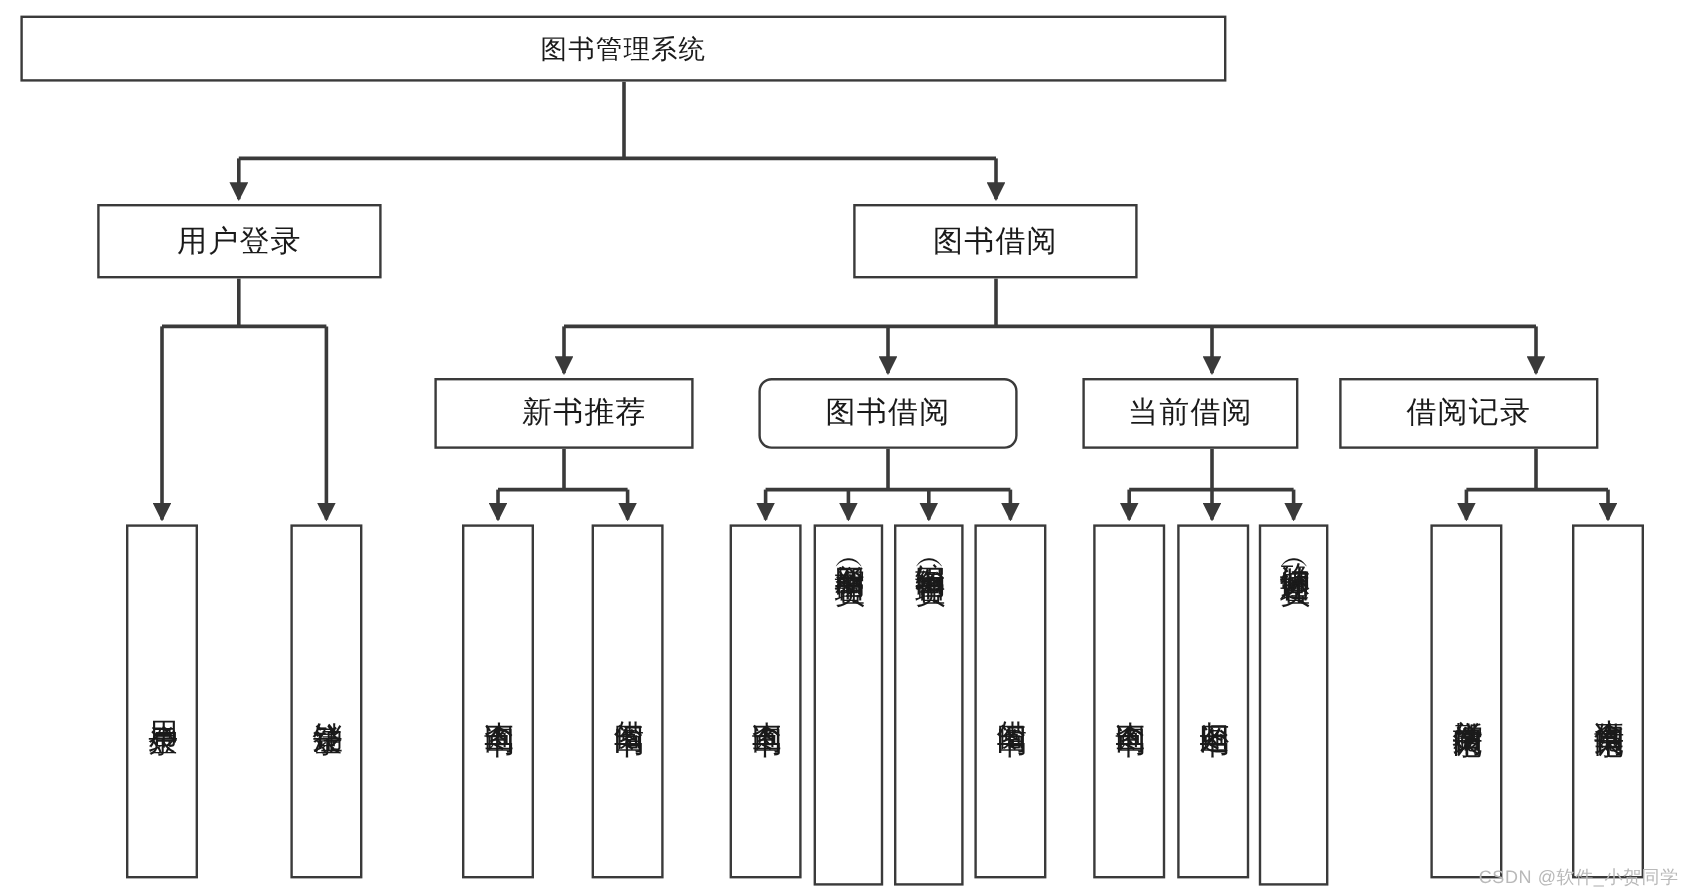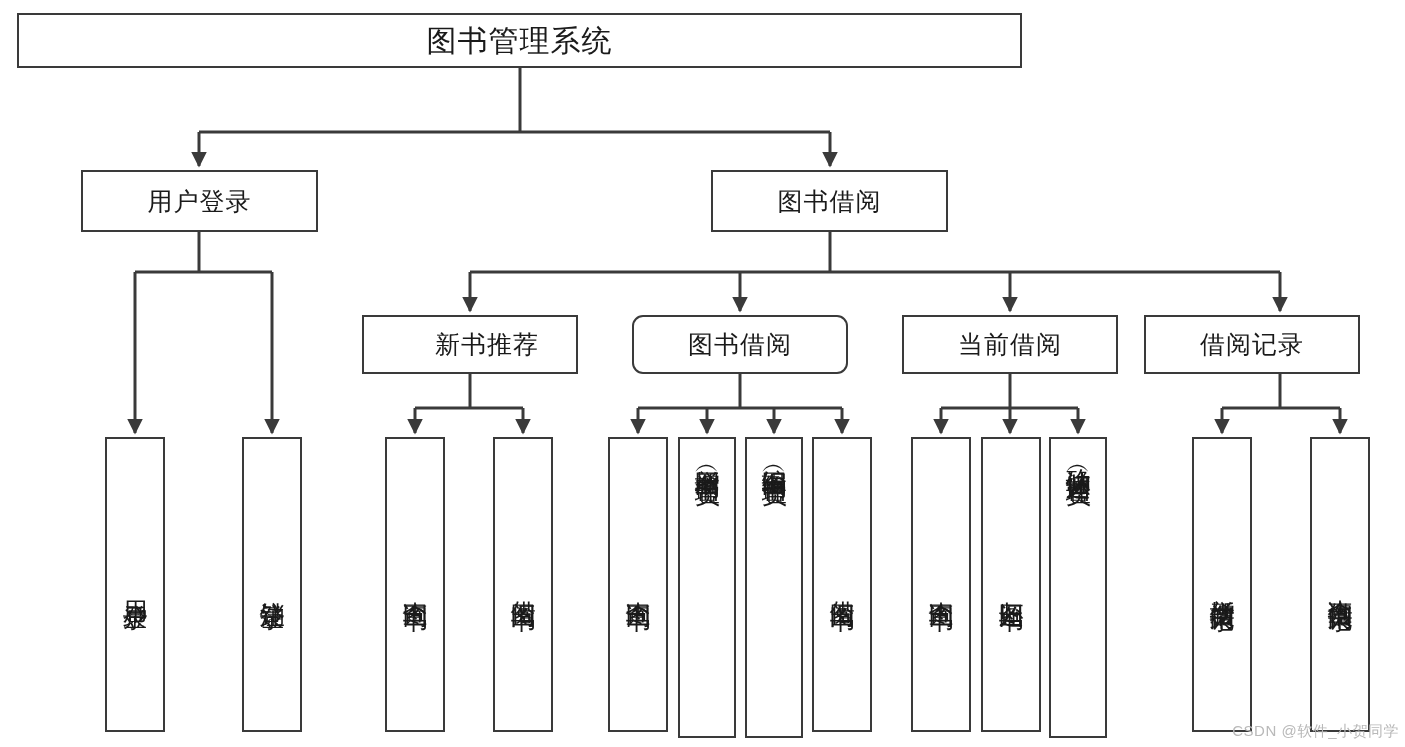--- a/index.html
+++ b/index.html
@@ -23,21 +23,21 @@
     align-items:center;
     justify-content:center;
     color:#1a1a1a;
   }
   .node-h .label{
     font-size:25px;
     letter-spacing:1px;
     line-height:1;
     white-space:nowrap;
   }
-  .node-root .label{font-size:30px;letter-spacing:1px;}
+  .node-root .label{font-size:22px;letter-spacing:1px;}
 
   .node-v{
     align-items:flex-start;
     justify-content:center;
     padding-top:10px;
   }
   .node-v.vcenter{align-items:center;padding-top:0;}
   .node-v .label{
     font-size:25px;
     line-height:1.17;
@@ -126,24 +126,24 @@
   <div class="node node-h" style="left:711px;top:170px;width:237px;height:62px;">
     <span class="label">图书借阅</span>
   </div>
 
   <div class="node node-h" style="left:362px;top:315px;width:216px;height:59px;padding-left:34px;">
     <span class="label">新书推荐</span>
   </div>
   <div class="node node-h" style="left:632px;top:315px;width:216px;height:59px;border-radius:11px;">
     <span class="label">图书借阅</span>
   </div>
-  <div class="node node-h" style="left:902px;top:315px;width:216px;height:59px;">
+  <div class="node node-h" style="left:902px;top:315px;width:180px;height:59px;">
     <span class="label">当前借阅</span>
   </div>
-  <div class="node node-h" style="left:1144px;top:315px;width:216px;height:59px;">
+  <div class="node node-h" style="left:1116px;top:315px;width:216px;height:59px;">
     <span class="label">借阅记录</span>
   </div>
 
   <div class="node node-v vcenter" style="left:105px;top:437px;width:60px;height:295px;">
     <span class="label">用户登录</span>
   </div>
   <div class="node node-v vcenter" style="left:242px;top:437px;width:60px;height:295px;">
     <span class="label">注销登录</span>
   </div>
 

